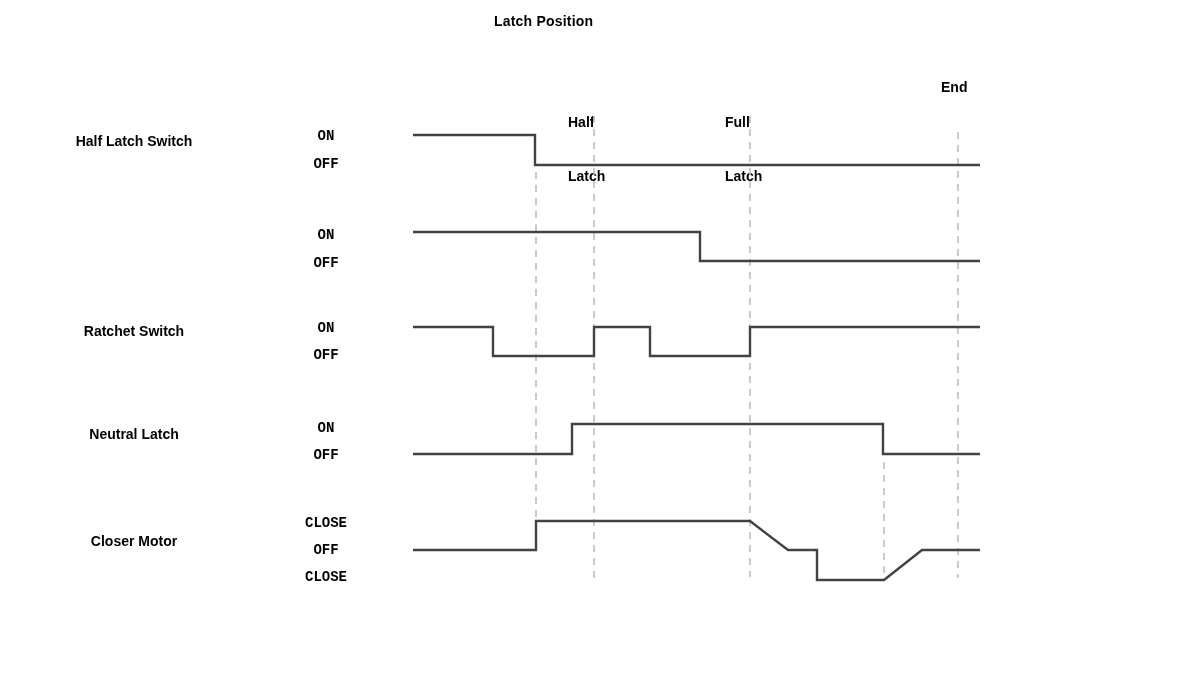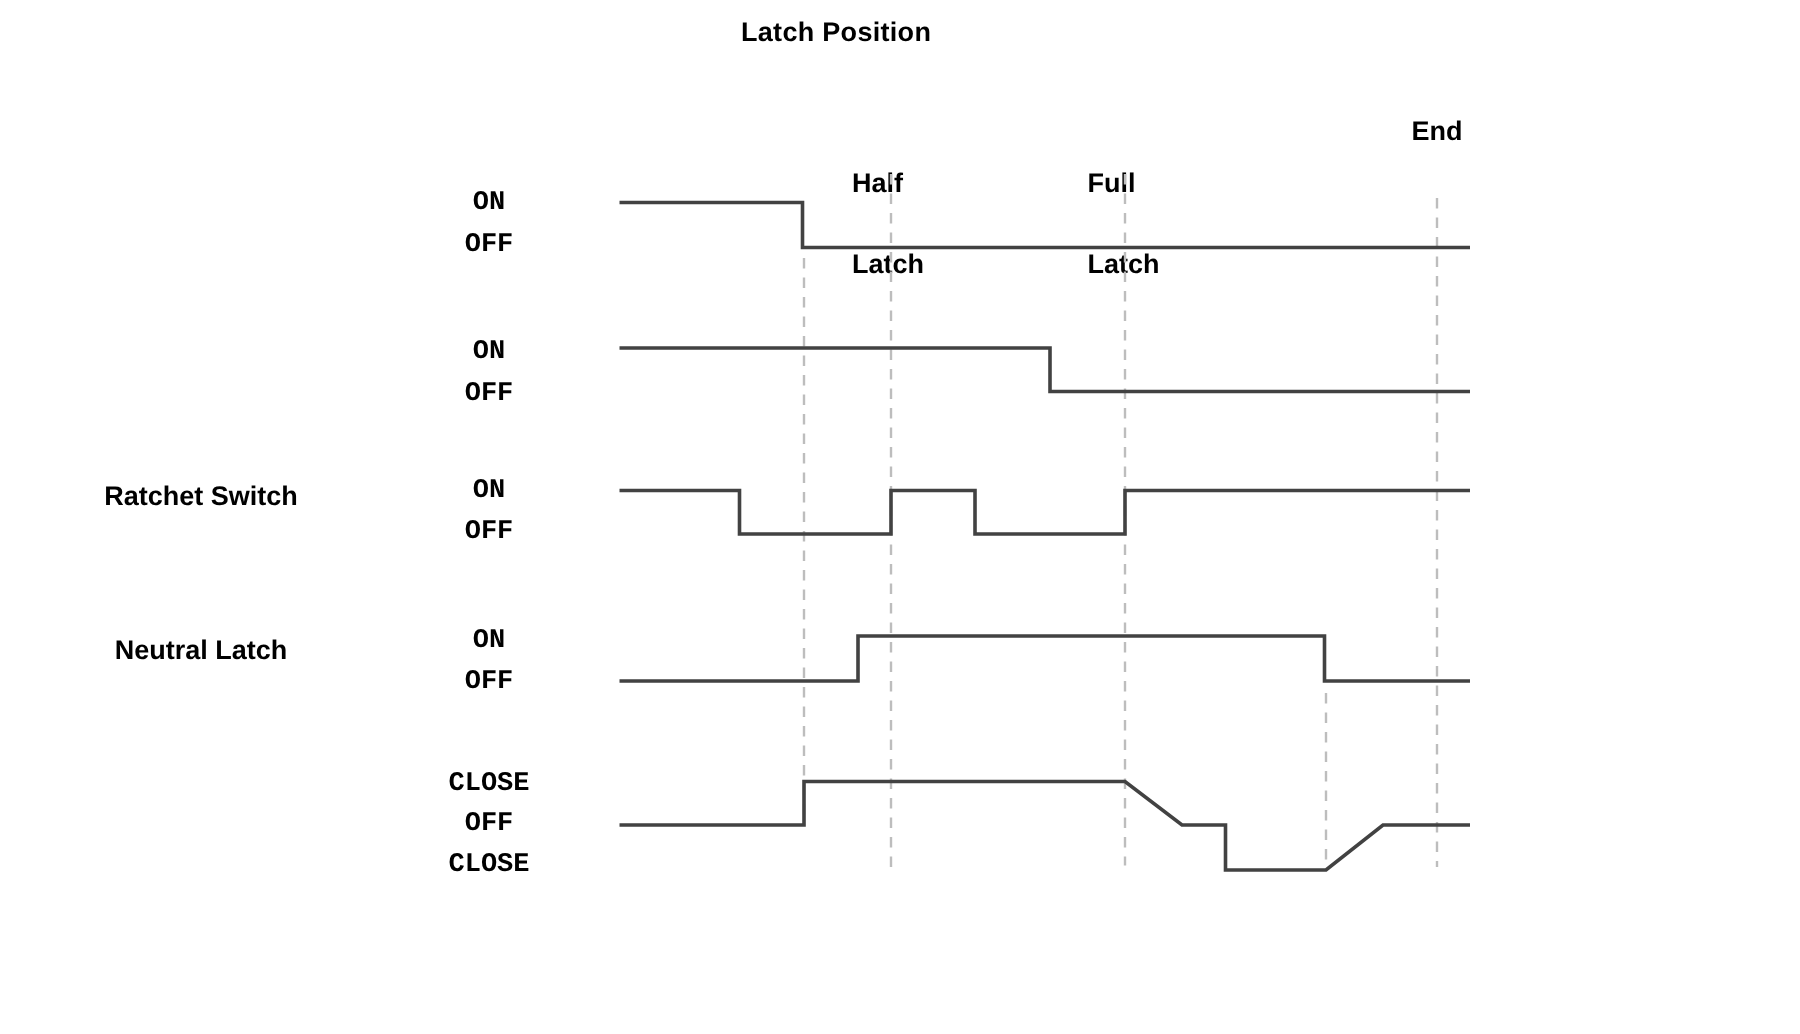--- a/index.html
+++ b/index.html
@@ -9,21 +9,21 @@
     width: 1200px;
     height: 689px;
     background: var(--bg, #ffffff);
     overflow: hidden;
     font-family: "Liberation Sans", "DejaVu Sans", sans-serif;
     color: var(--ink, #000000);
   }
   .lbl {
     position: absolute;
     font-weight: bold;
-    font-size: 18px;
+    font-size: 14px;
     line-height: 19px;
     white-space: pre;
     color: var(--ink, #000);
   }
   #title { left: 494px; top: 12px; letter-spacing: 0.2px; }
 
   .marker-label { line-height: 18px; }
   #hdr-half-latch { left: 568px; top: 77px; }
   #hdr-full-latch { left: 725px; top: 77px; }
   #hdr-end        { left: 941px; top: 78px; }
@@ -86,22 +86,24 @@
     <div>Latch</div>
   </div>
 
   <div class="lbl marker-label" id="hdr-full-latch">
     <div>Full</div>
     <div>Latch</div>
   </div>
 
   <div class="lbl" id="hdr-end">End</div>
 
+  <div class="lbl row-label" id="row-label-0">Half Latch Switch</div>
   <div class="lbl row-label" id="row-label-2">Ratchet Switch</div>
   <div class="lbl row-label" id="row-label-3">Neutral Latch</div>
+  <div class="lbl row-label" id="row-label-4">Closer Motor</div>
 
   <div class="lbl level-label" id="lv-0-0">ON</div>
   <div class="lbl level-label" id="lv-0-1">OFF</div>
   <div class="lbl level-label" id="lv-1-0">ON</div>
   <div class="lbl level-label" id="lv-1-1">OFF</div>
   <div class="lbl level-label" id="lv-2-0">ON</div>
   <div class="lbl level-label" id="lv-2-1">OFF</div>
   <div class="lbl level-label" id="lv-3-0">ON</div>
   <div class="lbl level-label" id="lv-3-1">OFF</div>
   <div class="lbl level-label" id="lv-4-0">CLOSE</div>

